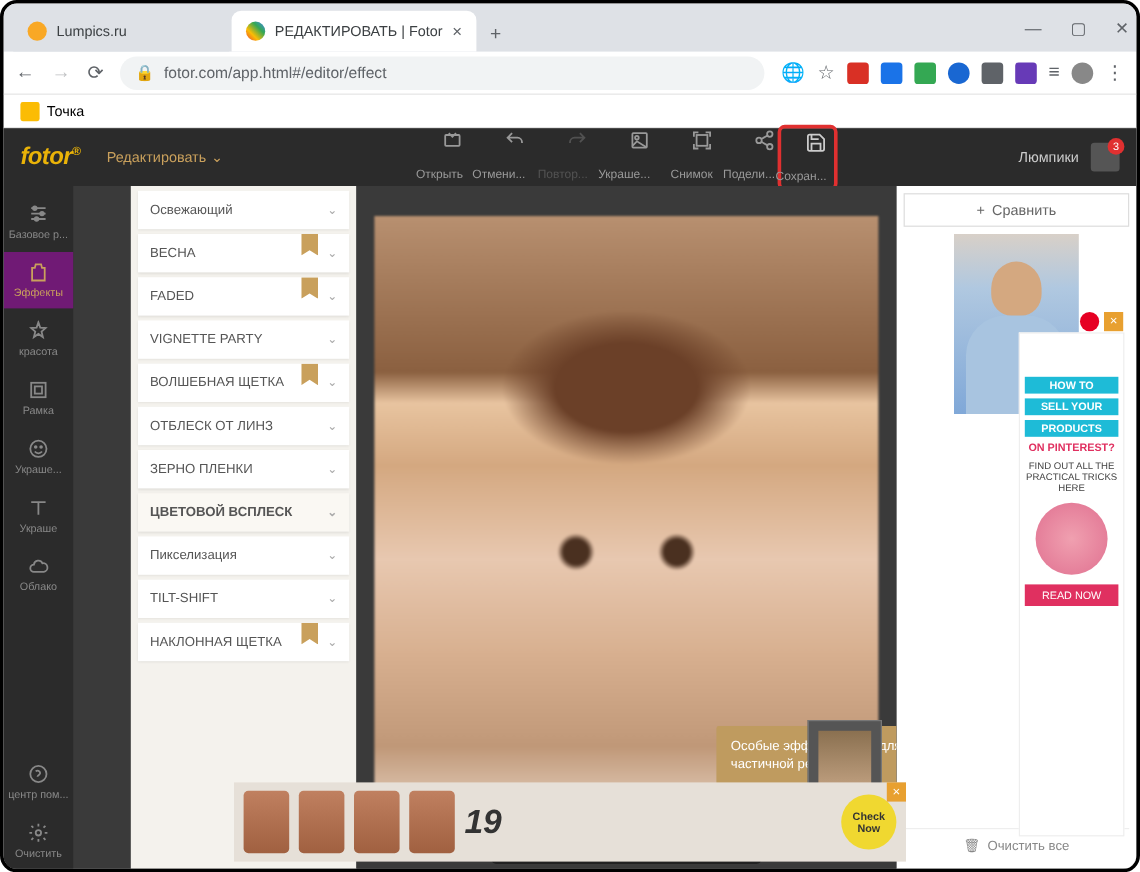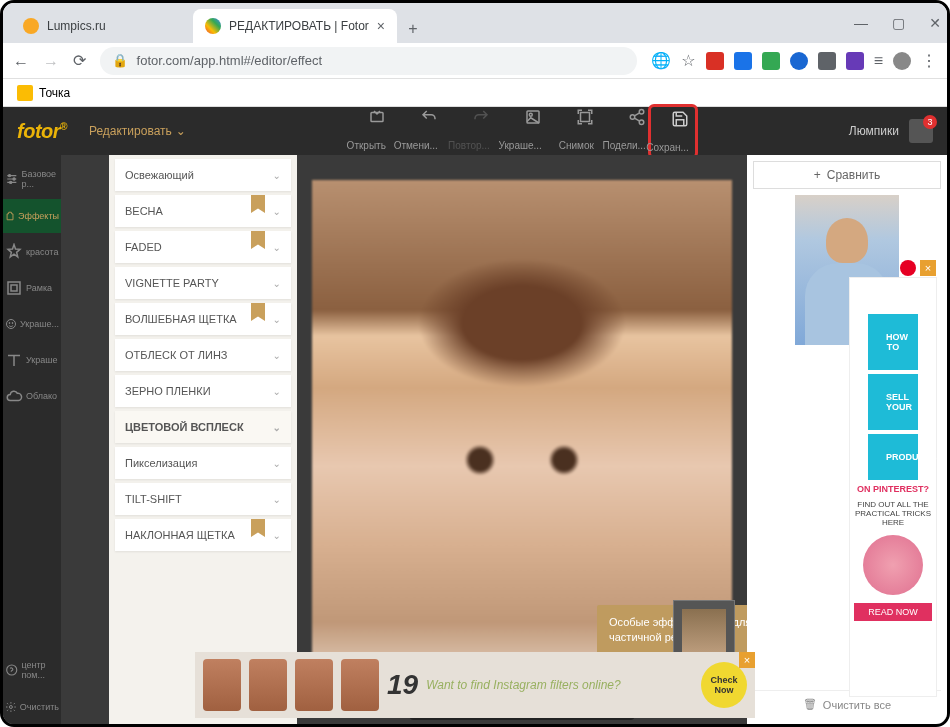--- a/index.html
+++ b/index.html
@@ -27,22 +27,22 @@
 .top-actions { display:flex; gap:2px; margin-left:140px; }
 .top-act { display:flex; flex-direction:column; align-items:flex-end; font-size:10px; color:#999; width:50px; gap:14px; cursor:pointer; padding:4px 0; }
 .top-act svg { width:18px; height:18px; }
 .top-act.hl { border:3px solid #e03030; border-radius:6px; padding:3px 6px; }
 .top-right { margin-left:auto; display:flex; align-items:center; gap:10px; font-size:12px; color:#ccc; }
 .avatar-sm { width:24px; height:24px; background:#555; border-radius:3px; position:relative; }
 .badge-red { position:absolute; top:-4px; right:-4px; background:#e03030; color:#fff; font-size:9px; width:14px; height:14px; border-radius:50%; display:flex; align-items:center; justify-content:center; }
 
 .main { flex:1; display:flex; background:#3a3a3a; overflow:hidden; }
 .leftbar { width:58px; background:#2b2b2b; display:flex; flex-direction:column; align-items:center; padding-top:6px; gap:2px; }
-.lb-item { display:flex; align-items:center; font-size:9px; color:#888; padding:8px 2px; width:100%; cursor:pointer; gap:3px; }
-.lb-item.active { color:#c9a05c; background:#14532d;justify-content:flex-end; }
+.lb-item { display:flex; flex-direction:column; align-items:center; font-size:9px; color:#888; padding:8px 2px; width:100%; cursor:pointer; gap:3px; }
+.lb-item.active { color:#c9a05c; background:#701a75;justify-content:flex-end; }
 .lb-item svg { width:18px; height:18px; }
 
 .eff-panel { width:188px; background:#f4f2ed; overflow-y:auto; padding:0 0;margin-left:48px; }
 .eff-item { height:32px; background:#fff; margin:4px 6px; display:flex; align-items:center; padding:0 10px; font-size:11px; color:#555; position:relative; box-shadow:0 1px 2px rgba(0,0,0,0.08); cursor:pointer; }
 .eff-item .chev { margin-left:auto; color:#aaa; font-size:10px; }
 .eff-item .flag { position:absolute; right:26px; top:0; width:14px; height:18px; background:#c9a05c; clip-path:polygon(0 0,100% 0,100% 100%,50% 75%,0 100%); }
 .eff-item.sel { font-weight:bold; background:#faf8f3; }
 
 .canvas { flex:1; background:#3a3a3a; position:relative; display:flex; align-items:center; justify-content:center; overflow:hidden; }
 .photo { width:420px; height:520px; background:linear-gradient(180deg,#b89070 0%,#8b6040 25%,#e8c4a0 30%,#d4a880 40%,#e8c8b0 55%,#d8b090 70%,#c09878 85%,#f4e8dc 100%); position:relative; filter:blur(1px); }
@@ -64,21 +64,21 @@
 .rpanel { width:200px; background:#fff; display:flex; flex-direction:column; padding:6px; gap:6px; }
 .upload-btn { height:28px; border:1px solid #ddd; display:flex; align-items:center; justify-content:center; gap:6px; font-size:12px; color:#666; }
 .thumb { width:104px; height:150px; background:linear-gradient(180deg,#d8d0c8 0%,#b0c8e0 30%,#80a8d8 100%); position:relative; margin:0 auto; }
 .thumb::after { content:""; position:absolute; top:15%; left:30%; width:40%; height:30%; background:#d4a880; border-radius:50% 50% 40% 40%; }
 .thumb::before { content:""; position:absolute; bottom:0; left:10%; width:80%; height:55%; background:#a8c4e0; border-radius:40% 40% 0 0; }
 .clear-btn { margin-top:auto; height:28px; display:flex; align-items:center; justify-content:center; gap:6px; font-size:11px; color:#888; border-top:1px solid #eee; }
 
 .ad-side { position:absolute; right:10px; top:170px; width:88px; height:420px; background:#fff; border:1px solid #eee; font-size:9px; text-align:center; padding:4px; }
 .ad-close { position:absolute; top:-18px; right:0; width:16px; height:16px; background:#e8a030; color:#fff; font-size:11px; display:flex; align-items:center; justify-content:center; }
 .ad-pin { position:absolute; top:-18px; right:20px; width:16px; height:16px; background:#e60023; border-radius:50%; }
-.ad-side .t1 { background:#1ebbd7; color:#fff; padding:18px; margin:4px 14px; font-weight:bold; }
+.ad-side .t1 { background:#1ebbd7; color:#fff; padding:2px; margin:4px 0; font-weight:bold; }
 .ad-side .t2 { color:#e03060; font-weight:bold; }
 .ad-side .btn { background:#e03060; color:#fff; padding:4px; font-size:9px; margin-top:8px; }
 .ad-img { width:60px; height:60px; background:radial-gradient(#f0a0b0,#e07090); border-radius:50%; margin:8px auto; }
 
 .ad-bottom { position:absolute; bottom:6px; left:50%; transform:translateX(-50%); width:560px; height:66px; background:#e6e0d8; display:flex; align-items:center; padding:0 8px; gap:8px; }
 .ad-bottom-close { position:absolute; top:0; right:0; width:16px; height:16px; background:#e8a030; color:#fff; font-size:11px; display:flex; align-items:center; justify-content:center; }
 .ad-face { width:38px; height:52px; background:linear-gradient(#c08060,#a06040); border-radius:4px; }
 .ad-num { font-size:28px; font-weight:bold; font-style:italic; color:#333; }
 .ad-txt { flex:1; }
 .ad-txt .l1 { font-size:12px; color:#98b060; font-style:italic; }
@@ -370,17 +370,16 @@
   </div>
 
   <div class="ad-bottom">
     <span class="ad-bottom-close">×</span>
     <div class="ad-face"></div>
     <div class="ad-face"></div>
     <div class="ad-face"></div>
     <div class="ad-face"></div>
     <div class="ad-num">19</div>
     <div class="ad-txt">
-      <div class="l1">Want to find Instagram filters online?</div>
     </div>
     <div class="ad-cta">Check Now</div>
   </div>
 </div>
 
 </body></html>

